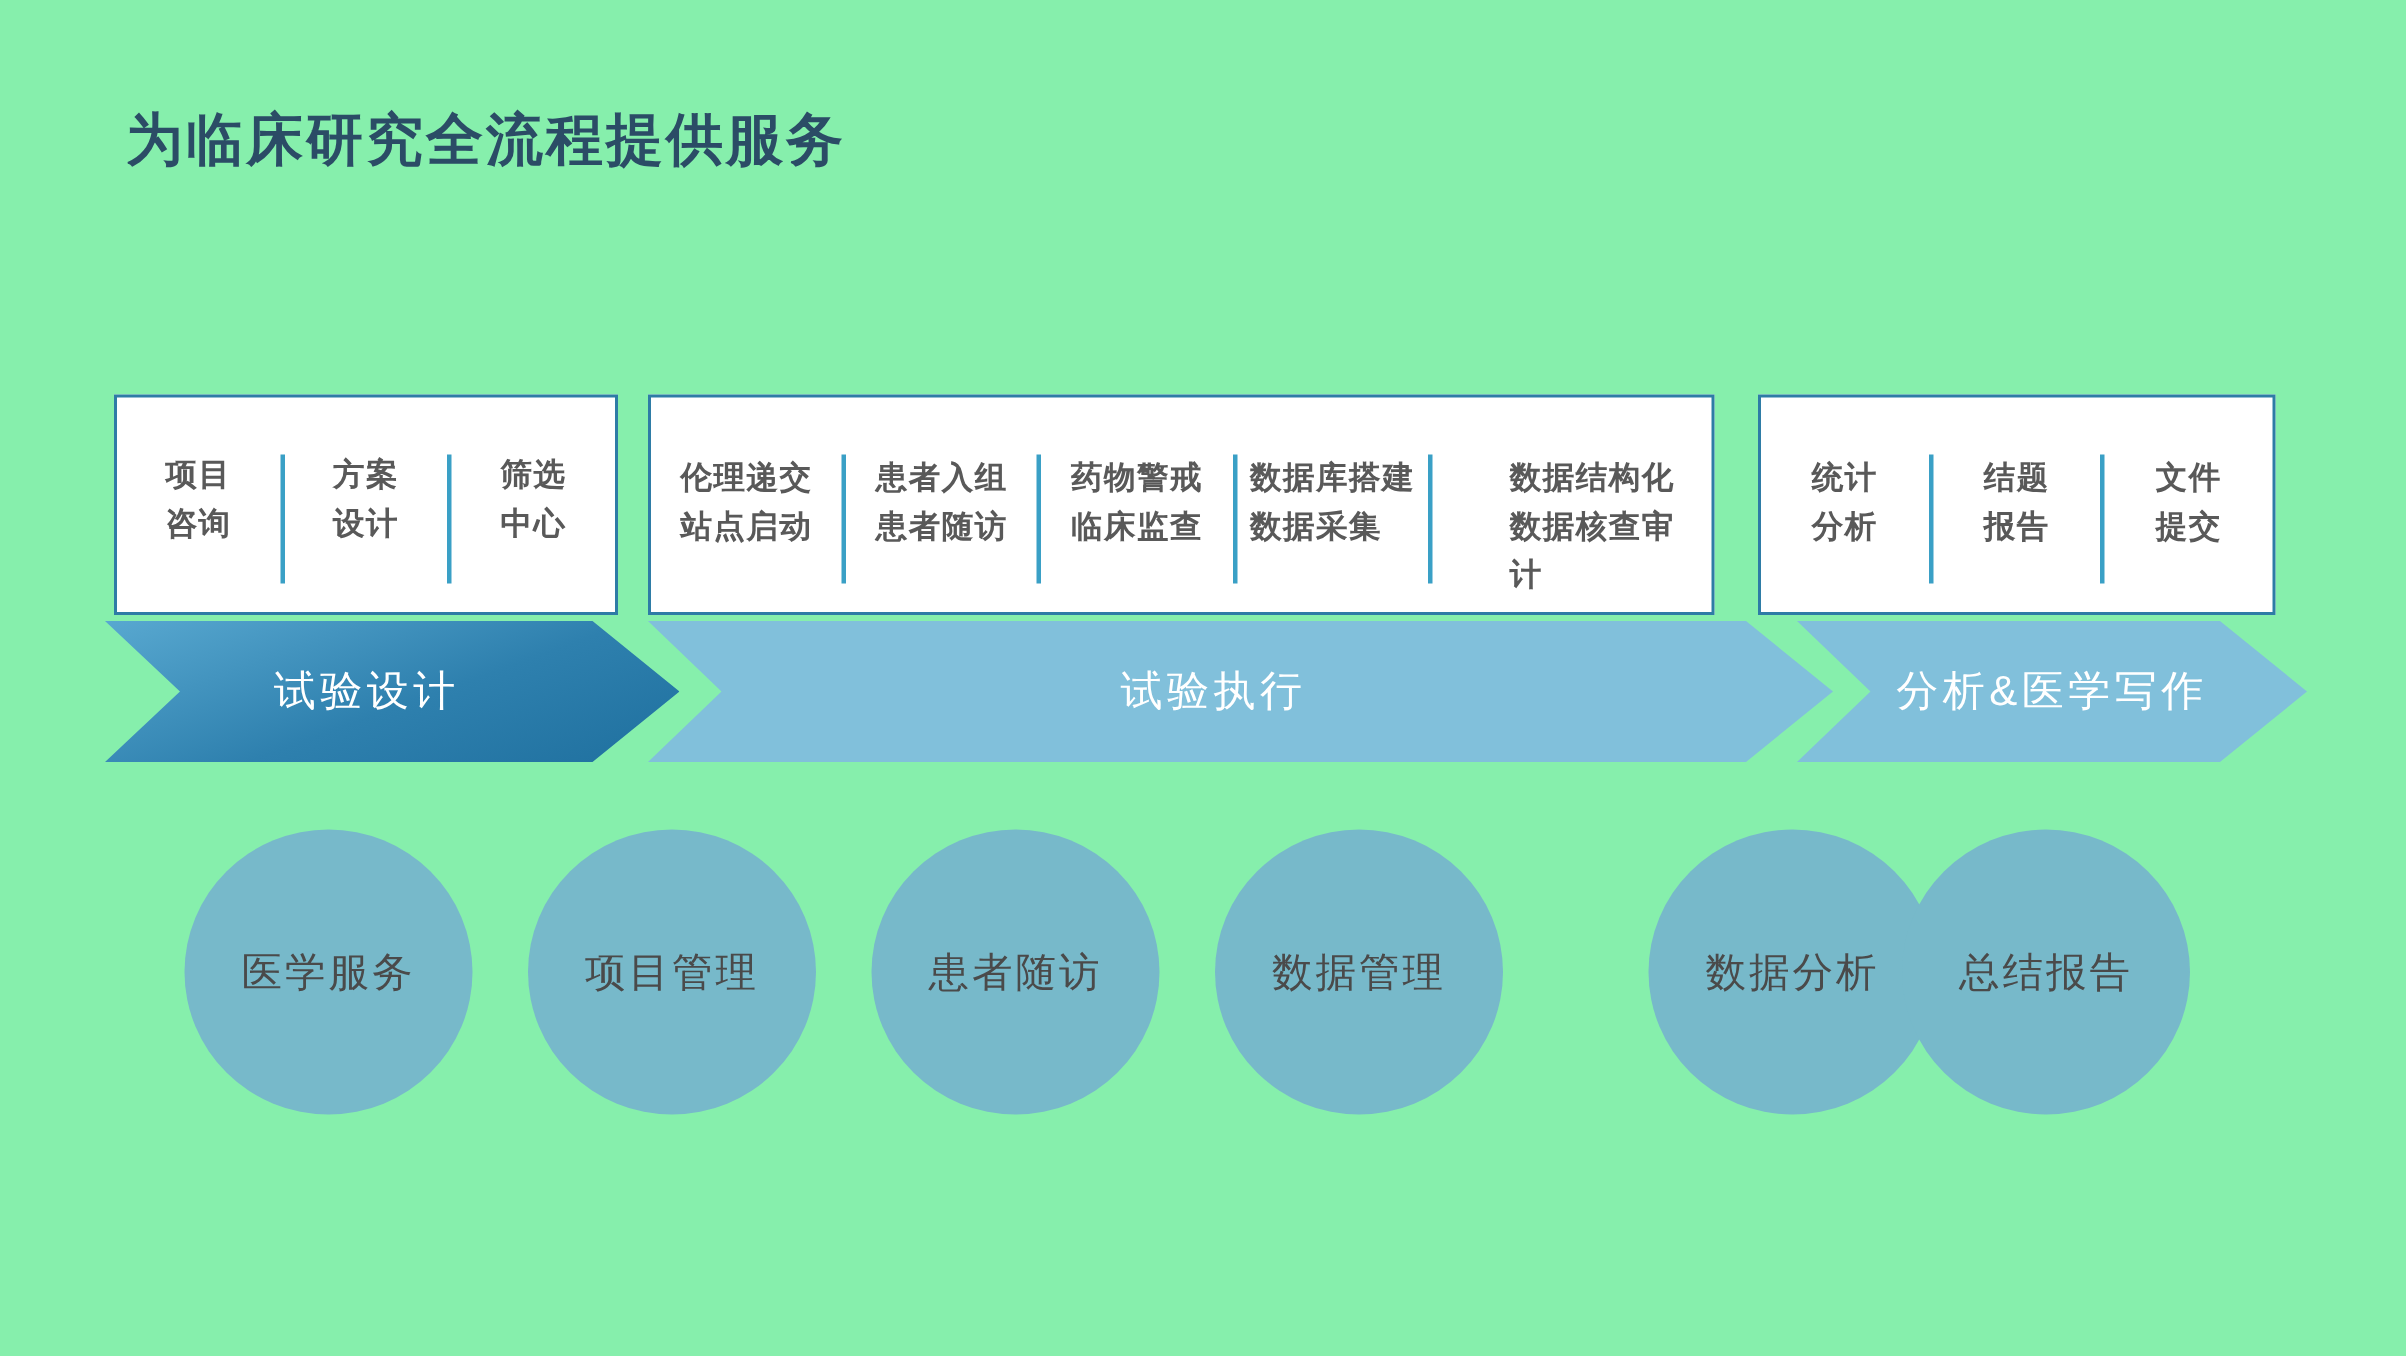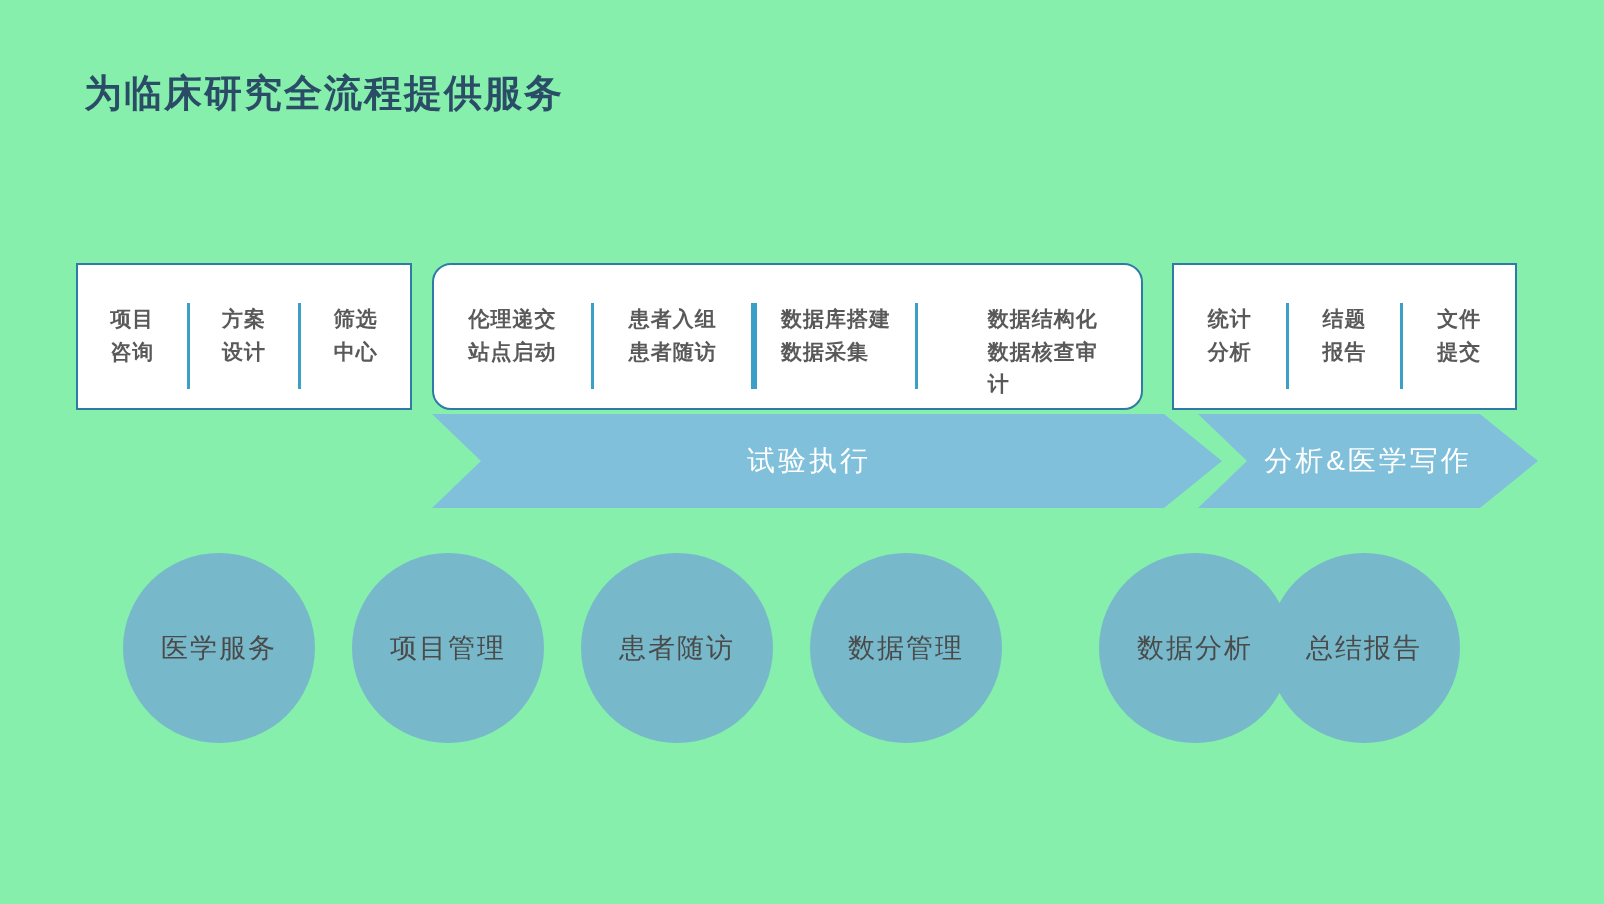--- a/index.html
+++ b/index.html
@@ -11,22 +11,22 @@
     font-size:38px;font-weight:bold;letter-spacing:2px;
     color:var(--title,#2b4c66);white-space:nowrap;
   }
 
   
   .box{
     position:absolute;top:263px;height:147px;box-sizing:border-box;
     border:2px solid var(--box-border,#2e7ca6);background:#fff;
     display:flex;align-items:stretch;
   }
-  .box-1{left:76px;width:336px;}
-  .box-2{left:432px;width:711px;border-radius:19px;}
+  .box-1{left:76px;width:336px;font-family:Liberation Mono, monospace;}
+  .box-2{left:432px;width:711px;}
   .box-3{left:1172px;width:345px;}
   .cell{flex:1;display:flex;justify-content:center;padding-top:38px;box-sizing:border-box;}
   .cell.wide{flex:1.25;padding-left:27px;}
   .cell .txt{
     font-size:21px;font-weight:bold;line-height:1.55;letter-spacing:1px;
     color:var(--item-text,#595959);white-space:pre-line;text-align:left;
   }
   .vdiv{flex:none;width:3px;height:86px;margin-top:38px;background:var(--divider,#3aa0c6);}
 
   
@@ -89,20 +89,24 @@
     <div class="cell">
         <span class="txt">伦理递交
 站点启动</span>
       </div>
     <div class="vdiv"></div>
     <div class="cell">
         <span class="txt">患者入组
 患者随访</span>
       </div>
     <div class="vdiv"></div>
+    <div class="cell">
+        <span class="txt">药物警戒
+临床监查</span>
+      </div>
     <div class="vdiv"></div>
     <div class="cell">
         <span class="txt">数据库搭建
 数据采集</span>
       </div>
     <div class="vdiv"></div>
     <div class="cell wide">
         <span class="txt">数据结构化
 数据核查审
 计</span>
@@ -119,20 +123,23 @@
         <span class="txt">结题
 报告</span>
       </div>
     <div class="vdiv"></div>
     <div class="cell">
         <span class="txt">文件
 提交</span>
       </div>
   </div>
 
+  <div class="arrow arrow-1">
+    <span>试验设计</span>
+  </div>
   <div class="arrow arrow-2">
     <span>试验执行</span>
   </div>
   <div class="arrow arrow-3">
     <span>分析&amp;医学写作</span>
   </div>
 
   <div class="circle c-1">
       <span>医学服务</span>
     </div>

